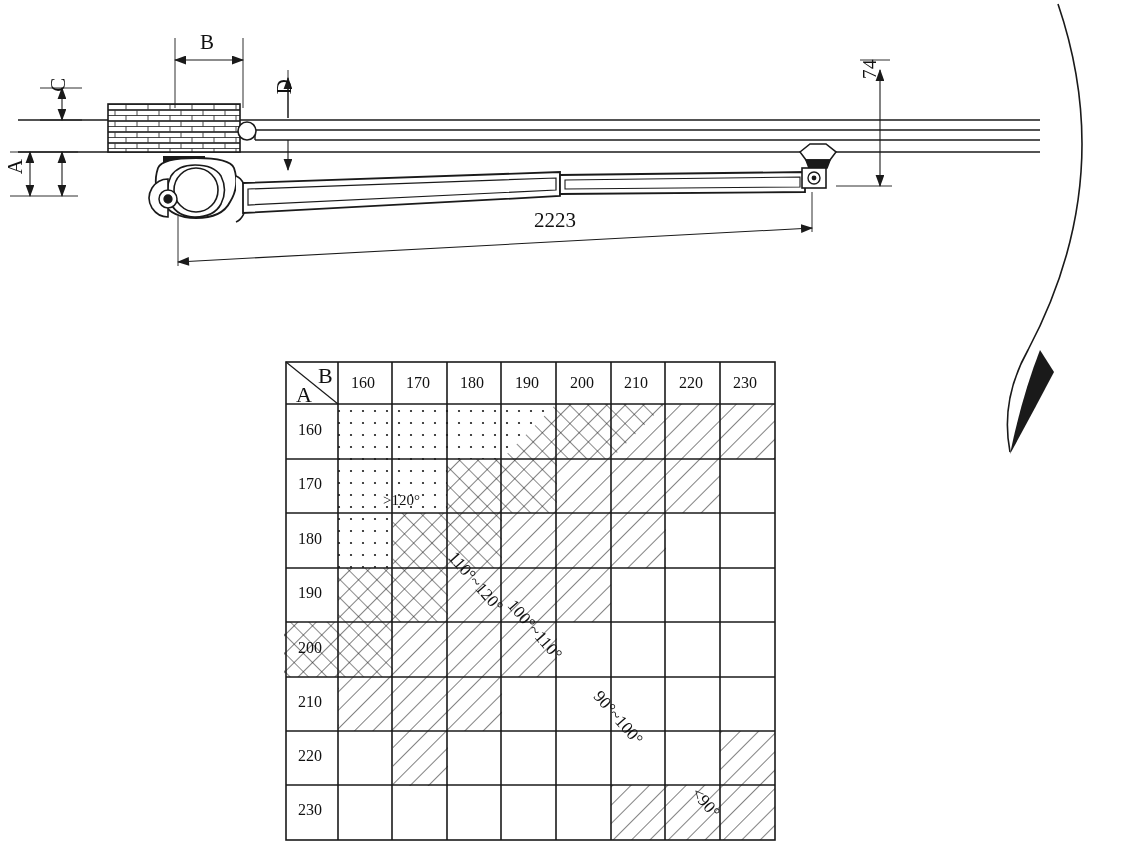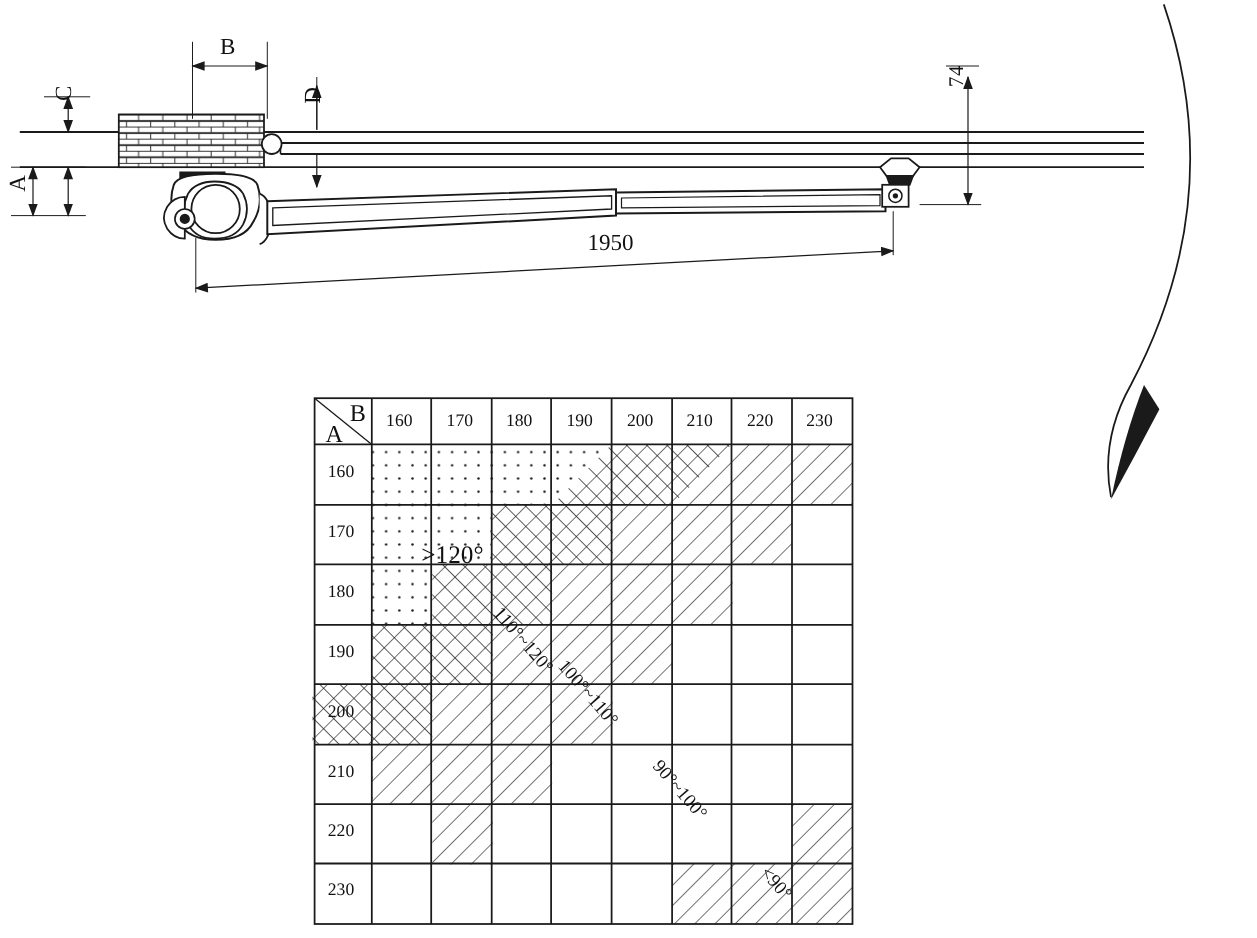--- a/index.html
+++ b/index.html
@@ -147,21 +147,21 @@
       <line x1="286" y1="362" x2="338" y2="404" stroke-width="1.2"></line>
     </g>
   </g>
 </svg>
 
 <div class="lbl dim-letter" style="left:200px;top:30px;">B</div>
 <div class="lbl dim-letter rot" style="left:51px;top:72px;transform:rotate(-90deg);">C</div>
 <div class="lbl dim-letter rot" style="left:8px;top:154px;transform:rotate(-90deg);">A</div>
 <div class="lbl dim-letter rot" style="left:277px;top:74px;transform:rotate(-90deg);">D</div>
 <div class="lbl dim-letter rot" style="left:860px;top:58px;transform:rotate(-90deg);font-size:19px;">74</div>
-<div class="lbl" style="left:534px;top:208px;font-size:21px;">1950</div>
+<div class="lbl" style="left:534px;top:208px;font-size:21px;">2223</div>
 
 <div class="cell-txt" style="left:296px;top:382px;font-size:22px;">A</div>
 <div class="cell-txt" style="left:318px;top:363px;font-size:22px;">B</div>
 
 <div class="cell-txt" style="left:351px;top:374px;">160</div>
 <div class="cell-txt" style="left:406px;top:374px;">170</div>
 <div class="cell-txt" style="left:460px;top:374px;">180</div>
 <div class="cell-txt" style="left:515px;top:374px;">190</div>
 <div class="cell-txt" style="left:570px;top:374px;">200</div>
 <div class="cell-txt" style="left:624px;top:374px;">210</div>
@@ -170,19 +170,19 @@
 
 <div class="cell-txt" style="left:298px;top:421px;">160</div>
 <div class="cell-txt" style="left:298px;top:475px;">170</div>
 <div class="cell-txt" style="left:298px;top:530px;">180</div>
 <div class="cell-txt" style="left:298px;top:584px;">190</div>
 <div class="cell-txt" style="left:298px;top:639px;">200</div>
 <div class="cell-txt" style="left:298px;top:693px;">210</div>
 <div class="cell-txt" style="left:298px;top:747px;">220</div>
 <div class="cell-txt" style="left:298px;top:801px;">230</div>
 
-<div class="zone-lbl" style="left:383px;top:492px;font-size:23px;text-align:center;">&gt;120°</div>
+<div class="zone-lbl" style="left:383px;top:492px;font-size:15px;text-align:center;">&gt;120°</div>
 <div class="zone-lbl" style="left:459px;top:548px;transform:rotate(49deg);transform-origin:left top;">110°~120°</div>
 <div class="zone-lbl" style="left:518px;top:596px;transform:rotate(49deg);transform-origin:left top;">100°~110°</div>
 <div class="zone-lbl" style="left:604px;top:687px;transform:rotate(49deg);transform-origin:left top;">90°~100°</div>
 <div class="zone-lbl" style="left:702px;top:784px;transform:rotate(49deg);transform-origin:left top;">&lt;90°</div>
 
 </div>
 
 </body></html>

